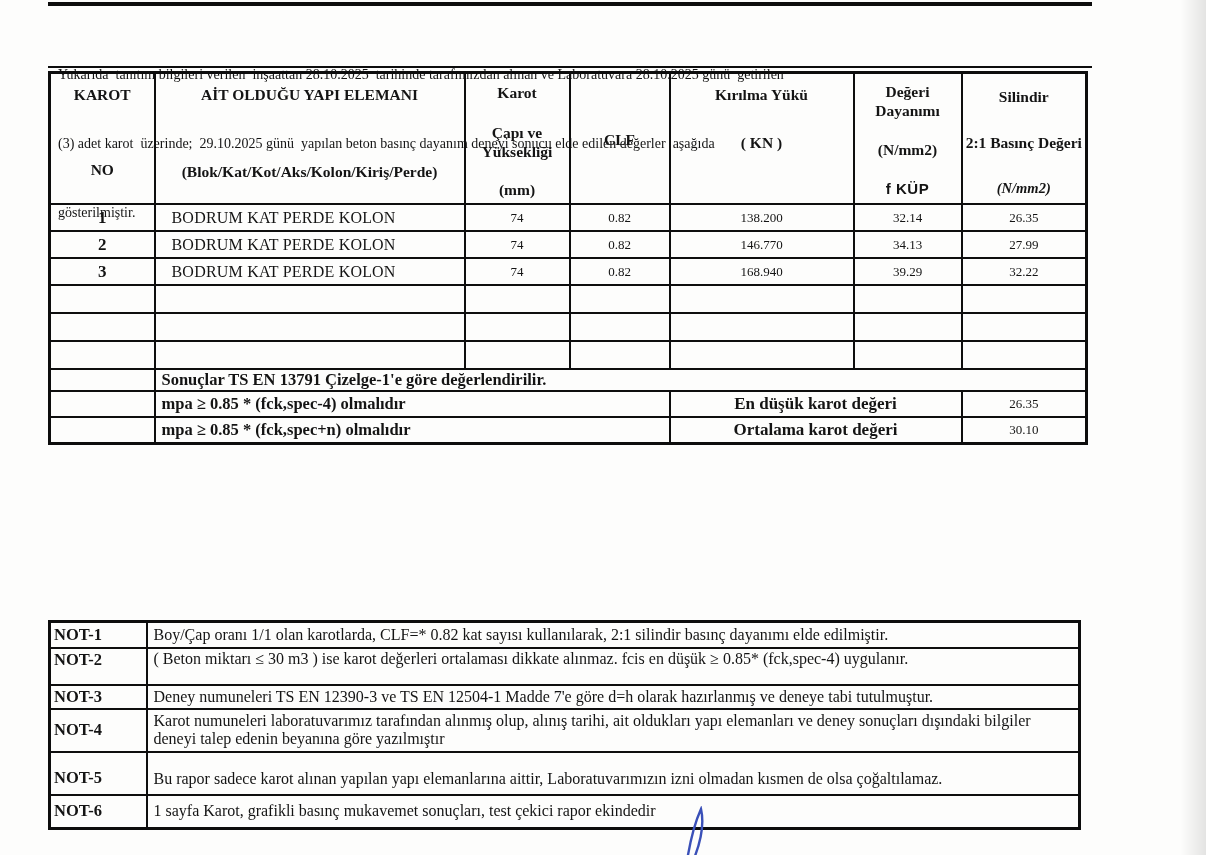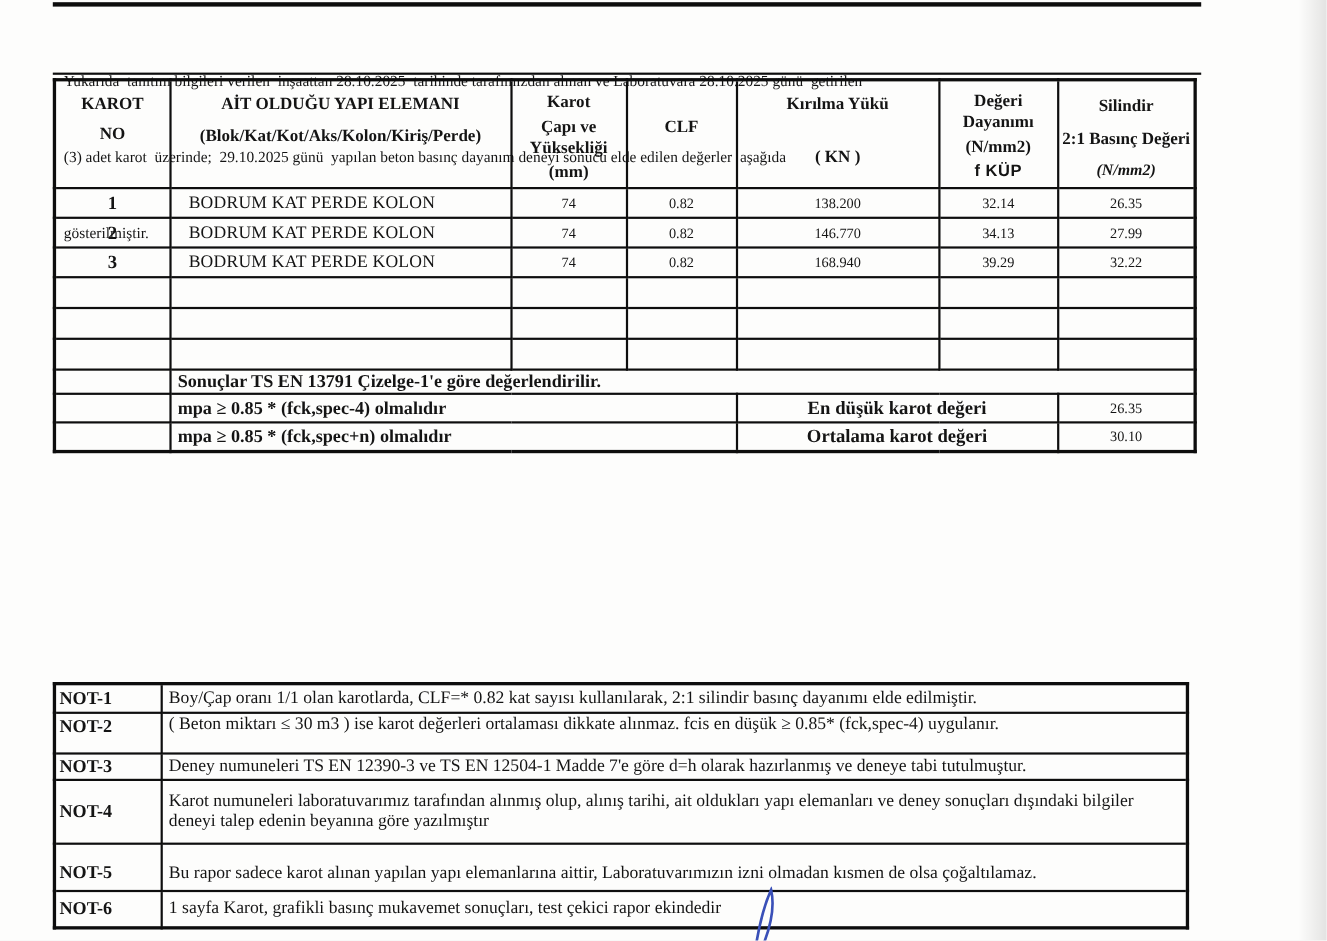--- a/index.html
+++ b/index.html
@@ -55,22 +55,22 @@
   .results-table th {
     font-size: 15.5px;
     font-weight: bold;
     vertical-align: top;
   }
   .hcell {
     display: flex;
     flex-direction: column;
     justify-content: space-between;
     align-items: center;
-    height: 96px;
-    padding: 12px 2px 25px 2px;
+    height: 129px;
+    padding: 12px 2px 10px 2px;
     box-sizing: border-box;
     text-align: center;
   }
   .hcell .mid { line-height: 19px; }
   .hcell.center-only { justify-content: center; }
   .fkup {
     font-family: "Liberation Sans", sans-serif;
     font-size: 15px;
     letter-spacing: 0.5px;
   }
@@ -114,21 +114,21 @@
     vertical-align: middle;
   }
   .notes-table td.note-label {
     font-weight: bold;
     font-size: 16.5px;
     padding-left: 3px;
   }
   .notes-table tr.r1 { height: 26px; }
   .notes-table tr.r2 { height: 37px; }
   .notes-table tr.r3 { height: 23px; }
-  .notes-table tr.r4 { height: 58px; }
+  .notes-table tr.r4 { height: 43px; }
   .notes-table tr.r5 { height: 43px; }
   .notes-table tr.r6 { height: 34px; }
   .va-top    { vertical-align: top !important; }
   .va-bottom { vertical-align: bottom !important; }
   
   .pen-mark {
     position: absolute;
     left: 680px; top: 806px;
     width: 40px; height: 50px;
   }

